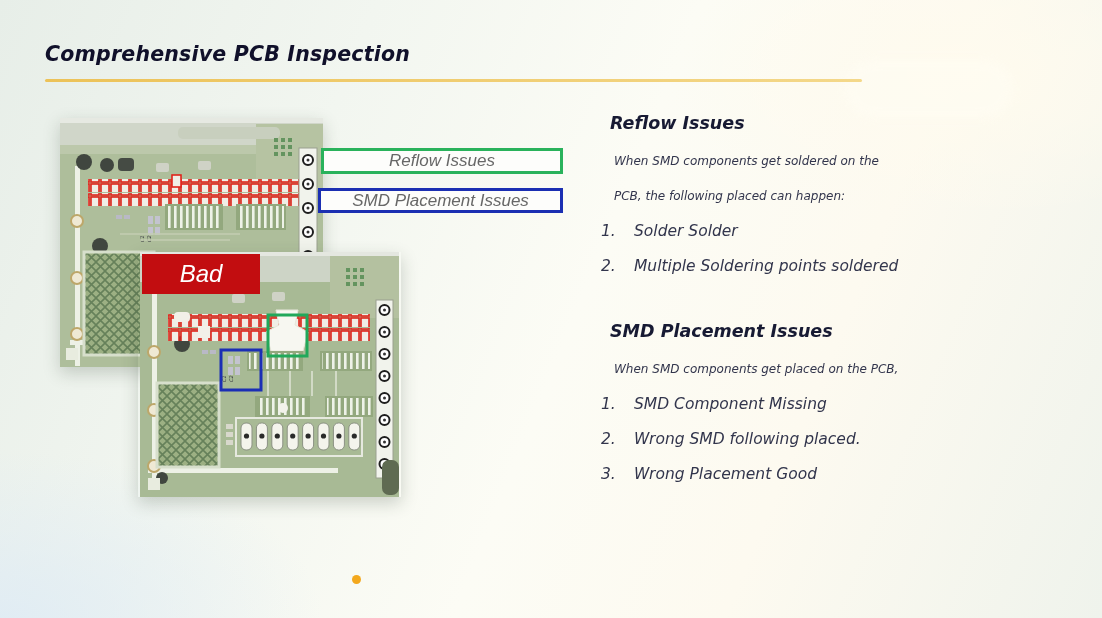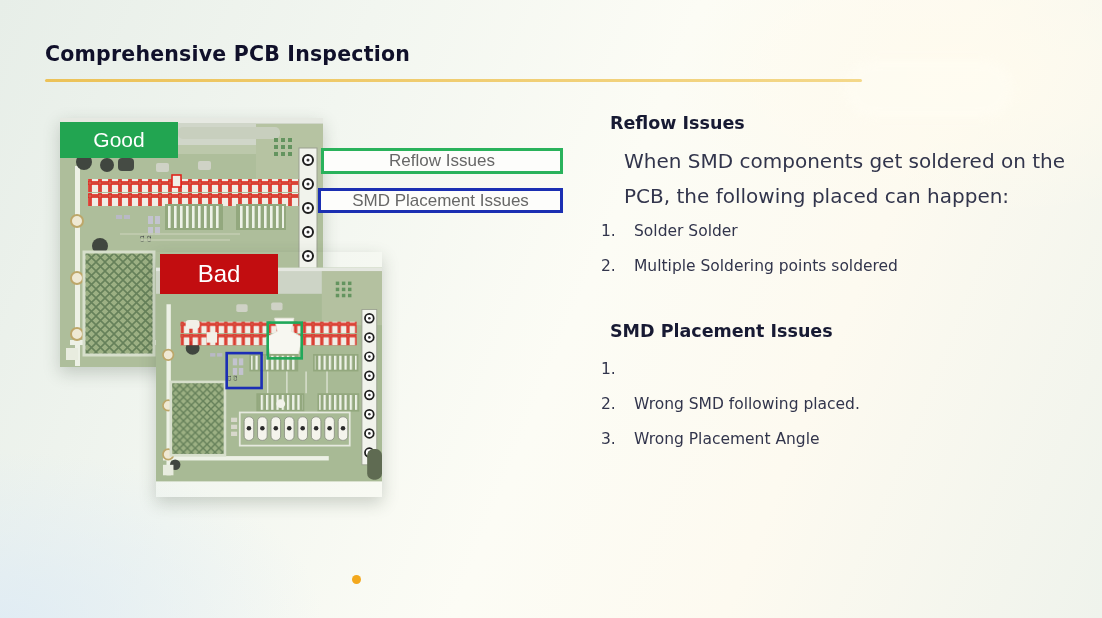--- a/index.html
+++ b/index.html
@@ -3,44 +3,45 @@
 <meta charset="utf-8">
 <style>
   html,body{margin:0;padding:0;background:#fff;}
   .slide{
     position:relative;width:1102px;height:618px;overflow:hidden;
     font-family:"DejaVu Sans","Liberation Sans",sans-serif;
     background:
       radial-gradient(ellipse 430px 210px at 88% 12%, rgba(255,251,238,.95), rgba(255,251,238,0) 70%),
       radial-gradient(ellipse 520px 270px at 0% 100%, rgba(222,235,245,.85), rgba(222,235,245,0) 62%),
       linear-gradient(112deg,#e7eee8 0%,#f2f6f0 28%,#fcfcf5 52%,#fdfaf0 72%,#eff3ec 100%);
+    font-style: italic;
   }
   .deco-blob{position:absolute;left:845px;top:60px;width:168px;height:58px;background:#fffdf4;opacity:.55;border-radius:34px;filter:blur(5px);}
   .title{position:absolute;left:45px;top:42px;font-size:20.5px;font-weight:bold;color:#10102a;letter-spacing:.2px;}
   .title-underline{position:absolute;left:45px;top:79px;width:817px;height:3px;border-radius:2px;background:linear-gradient(90deg,#ecc258,#f4d88a);}
 
   .photo{position:absolute;box-shadow:0 6px 16px rgba(40,60,40,.22);}
   #good-photo{left:60px;top:118px;width:263px;height:249px;z-index:2;}
-  #bad-photo{left:156px;top:252px;width:226px;height:245px;z-index:3;}
+  #bad-photo{left:138px;top:252px;width:263px;height:245px;z-index:3;}
   .photo svg{display:block;width:100%;height:100%;}
 
   .badge{position:absolute;display:flex;align-items:center;justify-content:center;color:#fff;z-index:4;font-family:"Liberation Sans",sans-serif;}
   #good-badge{left:0;top:4px;width:118px;height:36px;background:#22a551;font-size:21px;}
   #bad-badge{left:4px;top:2px;width:118px;height:40px;background:#c20d10;font-size:24px;}
 
   .callout{position:absolute;background:#fdfdfb;display:flex;align-items:center;justify-content:center;
     font-family:"Liberation Sans",sans-serif;color:#676767;z-index:5;}
   #callout-reflow{left:321px;top:148px;width:236px;height:20px;border:3px solid #29b25b;font-size:17px;}
   #callout-smd{left:318px;top:188px;width:239px;height:19px;border:3px solid #1b2fb2;font-size:17px;}
 
   .text-col{position:absolute;left:596px;width:480px;color:#32354c;}
   #section-reflow{top:110px;}
   #section-smd{top:318px;}
   .text-col h3{margin:0 0 8px 14px;font-size:17.5px;line-height:26px;color:#171a33;font-weight:bold;}
-  .intro{margin-left:28px;line-height:35px;font-size:20px;}
+  .intro{margin-left:18px;line-height:35px;font-size:12px;}
   .list-row{display:flex;line-height:35px;font-size:15.5px;}
   .list-row .num{width:33px;padding-left:5px;flex:none;}
 
   .bullet-dot{position:absolute;left:352px;top:575px;width:9px;height:9px;border-radius:50%;background:#f3a81d;z-index:6;}
 </style>
 </head>
 <body>
 
 <div class="slide">
 
@@ -126,21 +127,20 @@
           <circle cx="248" cy="90" r="1.5"></circle>
         <circle cx="248" cy="114" r="1.5"></circle>
           <circle cx="248" cy="138" r="1.5"></circle>
           <circle cx="248" cy="162" r="1.5"></circle>
         <circle cx="248" cy="186" r="1.5"></circle>
           <circle cx="248" cy="210" r="1.5"></circle>
       </g>
       <rect x="24" y="134" width="70" height="103" fill="url(#hatchG)" stroke="#d7dfcc" stroke-width="3"></rect>
       <rect x="6" y="230" width="12" height="12" fill="#e8ecdf"></rect>
     </svg>
-    <div class="badge" id="good-badge">Good</div>
   </div>
 
   <div class="photo" id="bad-photo">
     <svg viewBox="0 0 259 245" xmlns="http://www.w3.org/2000/svg">
       <defs>
         <pattern id="padsB" width="10" height="13" patternUnits="userSpaceOnUse">
           <rect x="1" y="1" width="8" height="11" fill="#f0eee6" stroke="#e0241b" stroke-width="1.6"></rect>
         </pattern>
         <pattern id="hatchB" width="9" height="9" patternUnits="userSpaceOnUse">
           <rect width="9" height="9" fill="#9cb083"></rect>
@@ -267,28 +267,30 @@
       <span>Solder Solder</span>
     </div>
     <div class="list-row">
       <span class="num">2.</span>
       <span>Multiple Soldering points soldered</span>
     </div>
   </div>
 
   <div class="text-col" id="section-smd">
     <h3>SMD Placement Issues</h3>
+    <div class="intro">When SMD components get placed on the PCB,</div>
     <div class="list-row">
       <span class="num">1.</span>
+      <span>SMD Component Missing</span>
     </div>
     <div class="list-row">
       <span class="num">2.</span>
       <span>Wrong SMD following placed.</span>
     </div>
     <div class="list-row">
       <span class="num">3.</span>
-      <span>Wrong Placement Angle</span>
+      <span>Wrong Placement Good</span>
     </div>
   </div>
 
   <div class="bullet-dot"></div>
 
 </div>
 
 </body></html>

